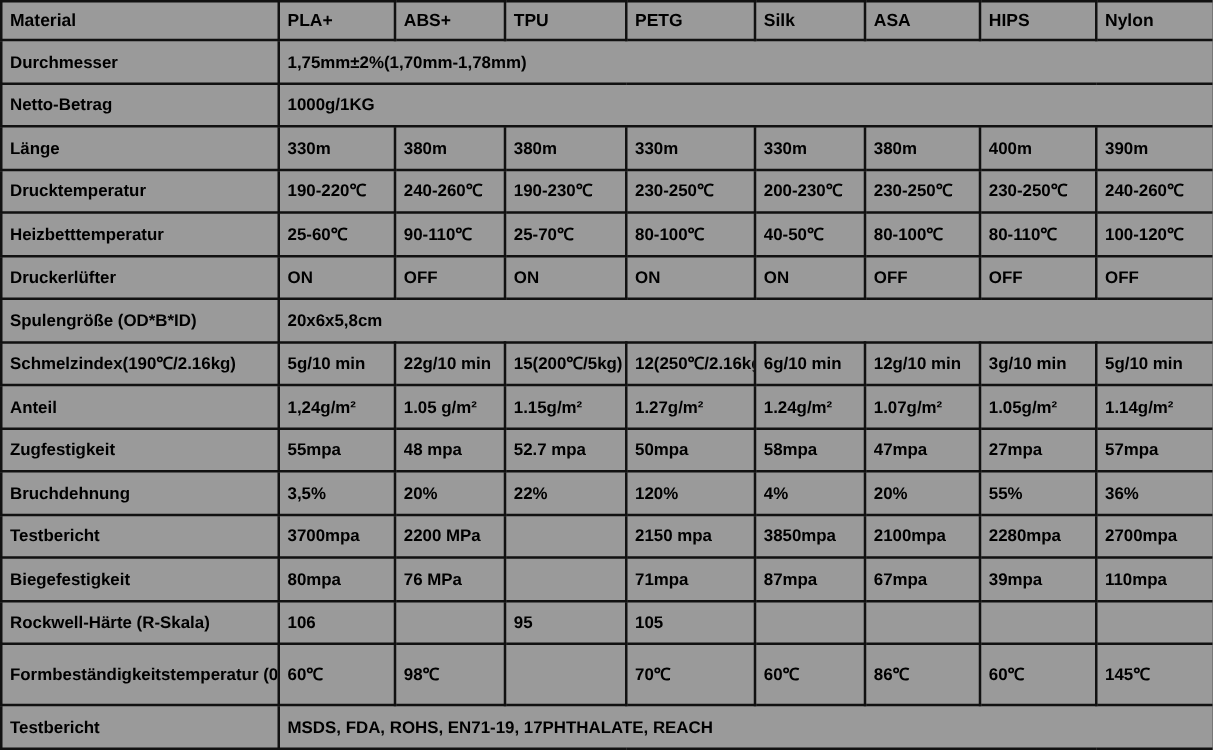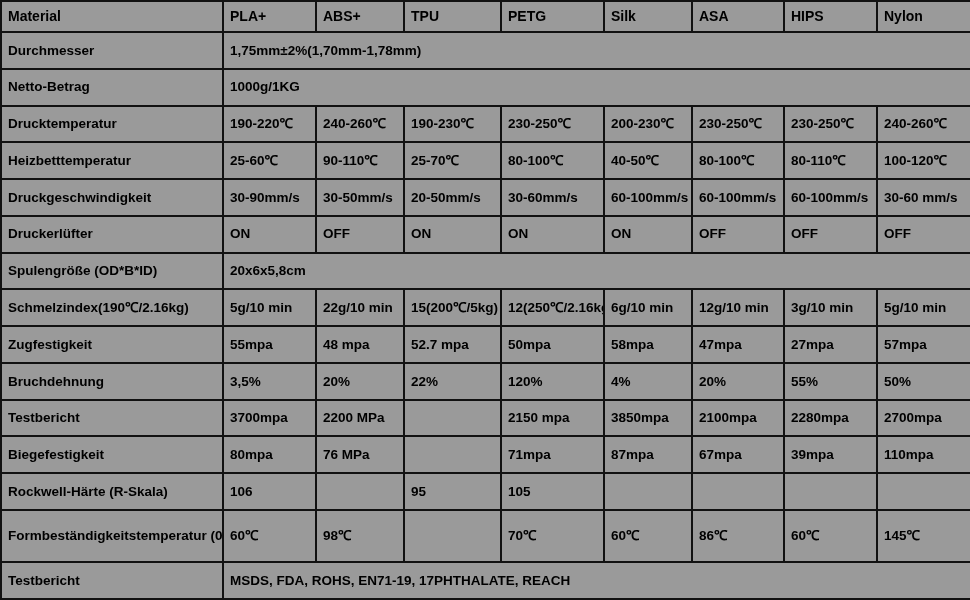--- a/index.html
+++ b/index.html
@@ -89,20 +89,31 @@
   <tbody id="table-body">
       <tr class="row-h">
         <td class="label">Durchmesser</td>
         <td class="merged" colspan="8">1,75mm±2%(1,70mm-1,78mm)</td>
       </tr>
       <tr class="row-h">
         <td class="label">Netto-Betrag</td>
         <td class="merged" colspan="8">1000g/1KG</td>
       </tr>
       <tr class="row-h">
+        <td class="label">Länge</td>
+        <td>330m</td>
+        <td>380m</td>
+        <td>380m</td>
+        <td>330m</td>
+        <td>330m</td>
+        <td>380m</td>
+        <td>400m</td>
+        <td>390m</td>
+      </tr>
+      <tr class="row-h">
         <td class="label">Drucktemperatur</td>
         <td>190-220℃</td>
         <td>240-260℃</td>
         <td>190-230℃</td>
         <td>230-250℃</td>
         <td>200-230℃</td>
         <td>230-250℃</td>
         <td>230-250℃</td>
         <td>240-260℃</td>
       </tr>
@@ -111,31 +122,20 @@
         <td>25-60℃</td>
         <td>90-110℃</td>
         <td>25-70℃</td>
         <td>80-100℃</td>
         <td>40-50℃</td>
         <td>80-100℃</td>
         <td>80-110℃</td>
         <td>100-120℃</td>
       </tr>
       <tr class="row-h">
-        <td class="label">Druckgeschwindigkeit</td>
-        <td>30-90mm/s</td>
-        <td>30-50mm/s</td>
-        <td>20-50mm/s</td>
-        <td>30-60mm/s</td>
-        <td>60-100mm/s</td>
-        <td>60-100mm/s</td>
-        <td>60-100mm/s</td>
-        <td>30-60 mm/s</td>
-      </tr>
-      <tr class="row-h">
         <td class="label">Druckerlüfter</td>
         <td>ON</td>
         <td>OFF</td>
         <td>ON</td>
         <td>ON</td>
         <td>ON</td>
         <td>OFF</td>
         <td>OFF</td>
         <td>OFF</td>
       </tr>
@@ -148,40 +148,51 @@
         <td>5g/10 min</td>
         <td>22g/10 min</td>
         <td>15(200℃/5kg)</td>
         <td>12(250℃/2.16kg)</td>
         <td>6g/10 min</td>
         <td>12g/10 min</td>
         <td>3g/10 min</td>
         <td>5g/10 min</td>
       </tr>
       <tr class="row-h">
+        <td class="label">Anteil</td>
+        <td>1,24g/m²</td>
+        <td>1.05 g/m²</td>
+        <td>1.15g/m²</td>
+        <td>1.27g/m²</td>
+        <td>1.24g/m²</td>
+        <td>1.07g/m²</td>
+        <td>1.05g/m²</td>
+        <td>1.14g/m²</td>
+      </tr>
+      <tr class="row-h">
         <td class="label">Zugfestigkeit</td>
         <td>55mpa</td>
         <td>48 mpa</td>
         <td>52.7 mpa</td>
         <td>50mpa</td>
         <td>58mpa</td>
         <td>47mpa</td>
         <td>27mpa</td>
         <td>57mpa</td>
       </tr>
       <tr class="row-h">
         <td class="label">Bruchdehnung</td>
         <td>3,5%</td>
         <td>20%</td>
         <td>22%</td>
         <td>120%</td>
         <td>4%</td>
         <td>20%</td>
         <td>55%</td>
-        <td>50%</td>
+        <td>36%</td>
       </tr>
       <tr class="row-h">
         <td class="label">Testbericht</td>
         <td>3700mpa</td>
         <td>2200 MPa</td>
         <td></td>
         <td>2150 mpa</td>
         <td>3850mpa</td>
         <td>2100mpa</td>
         <td>2280mpa</td>

